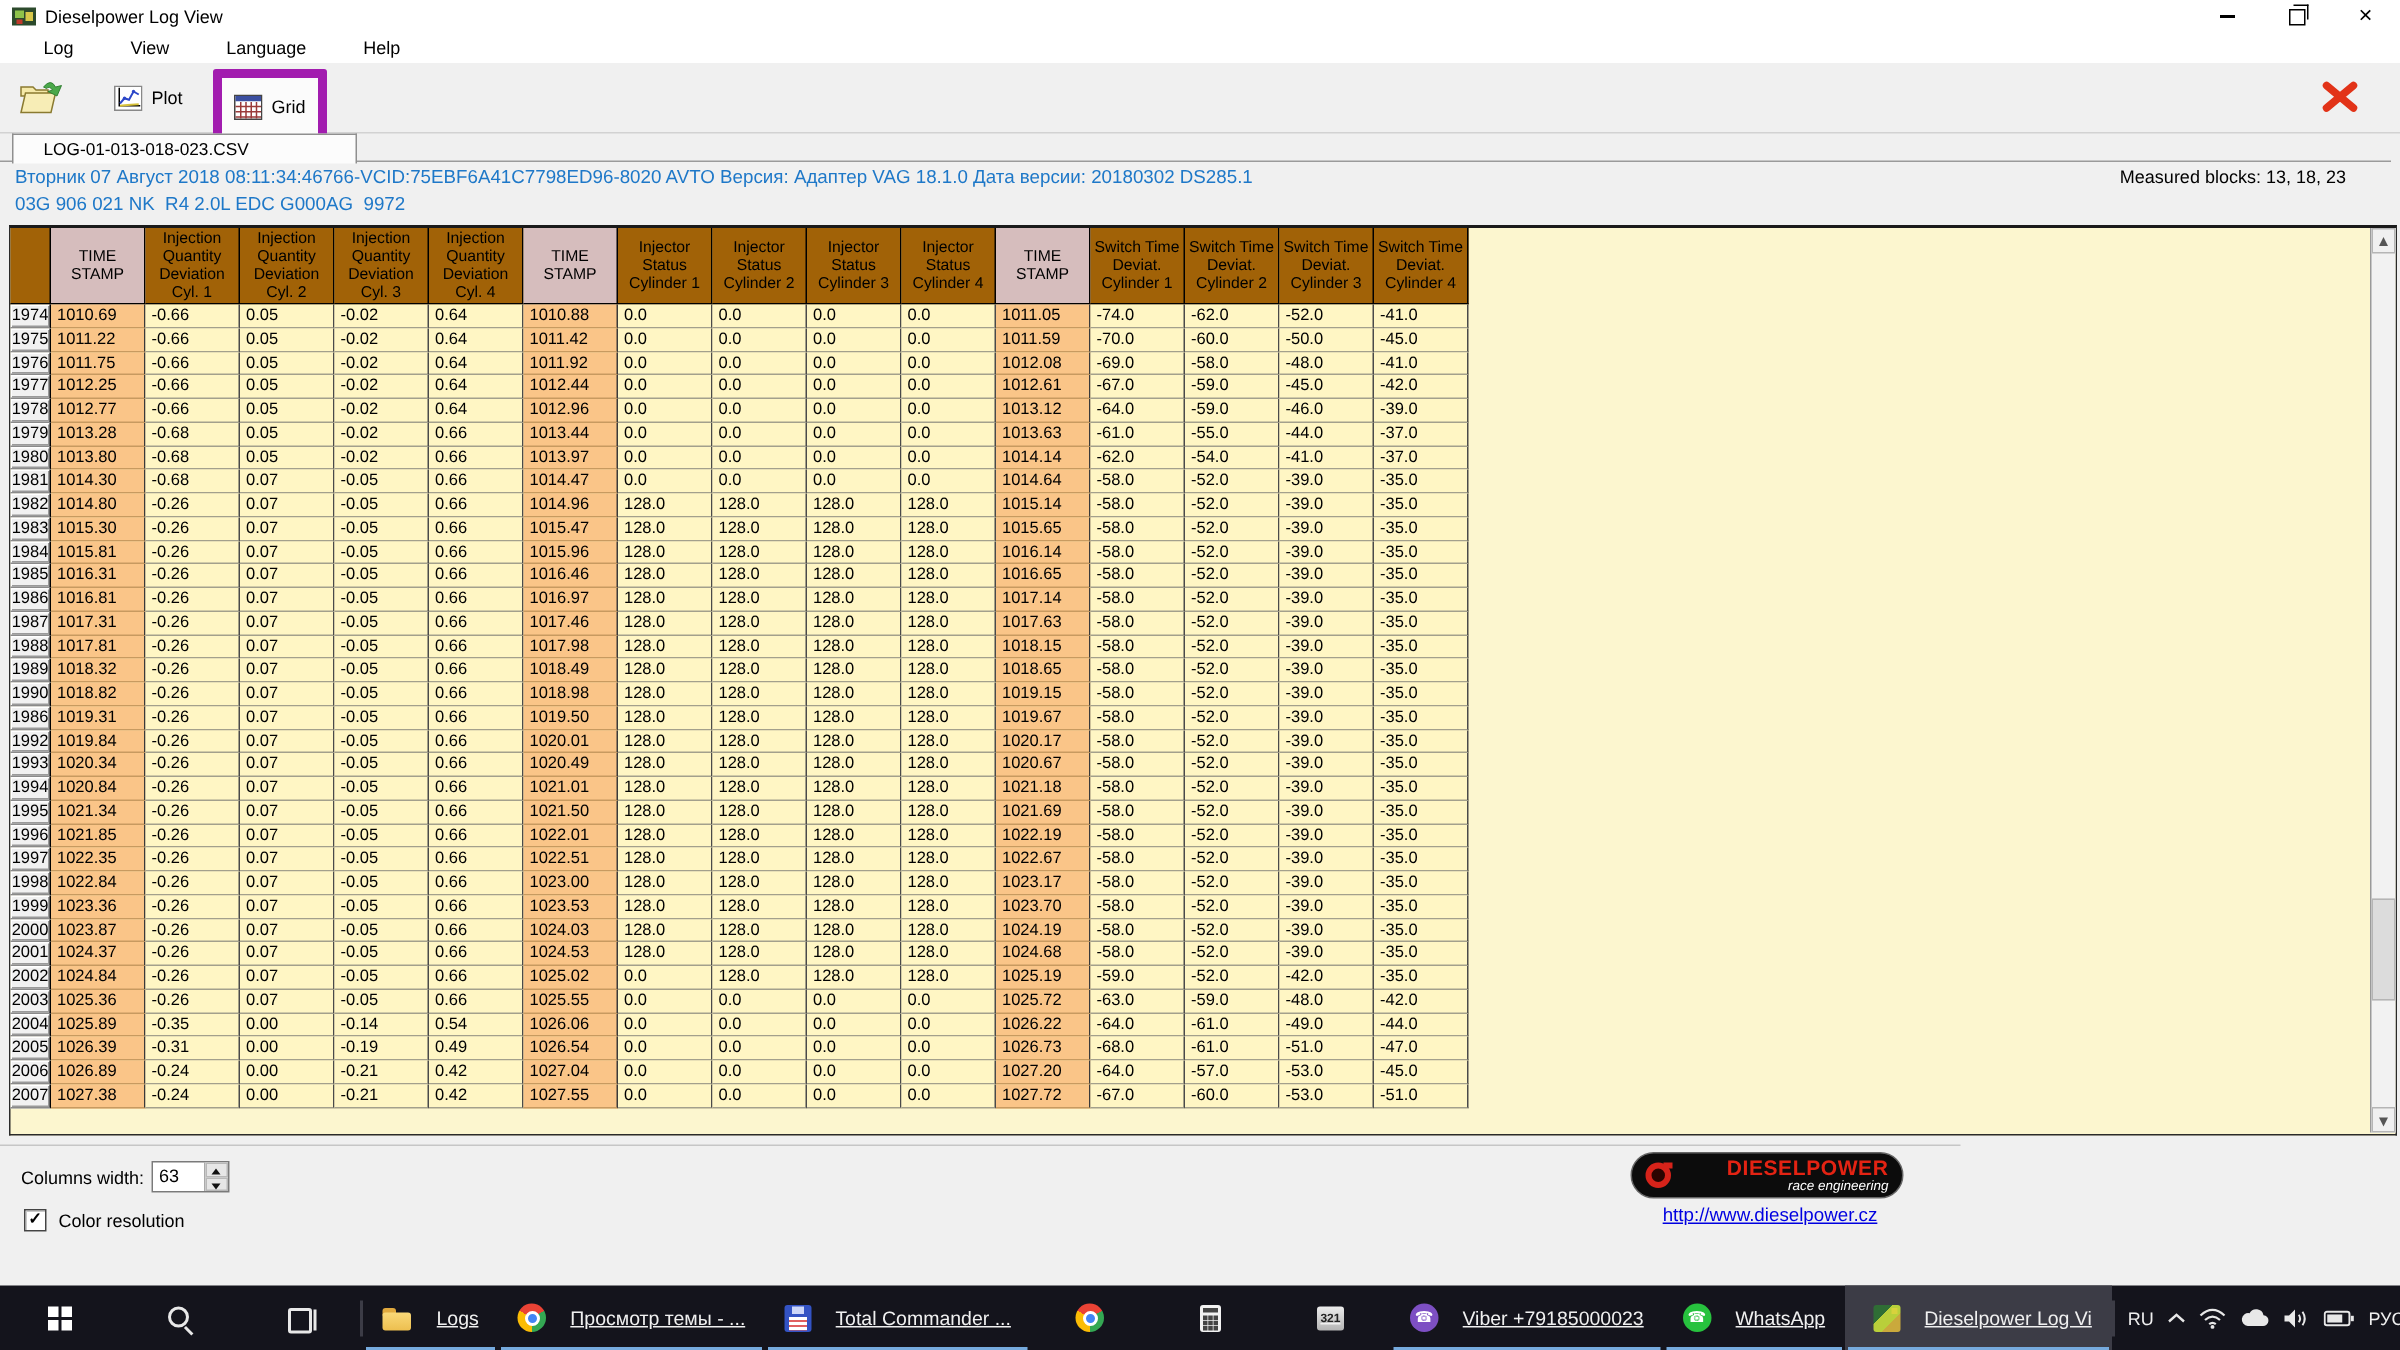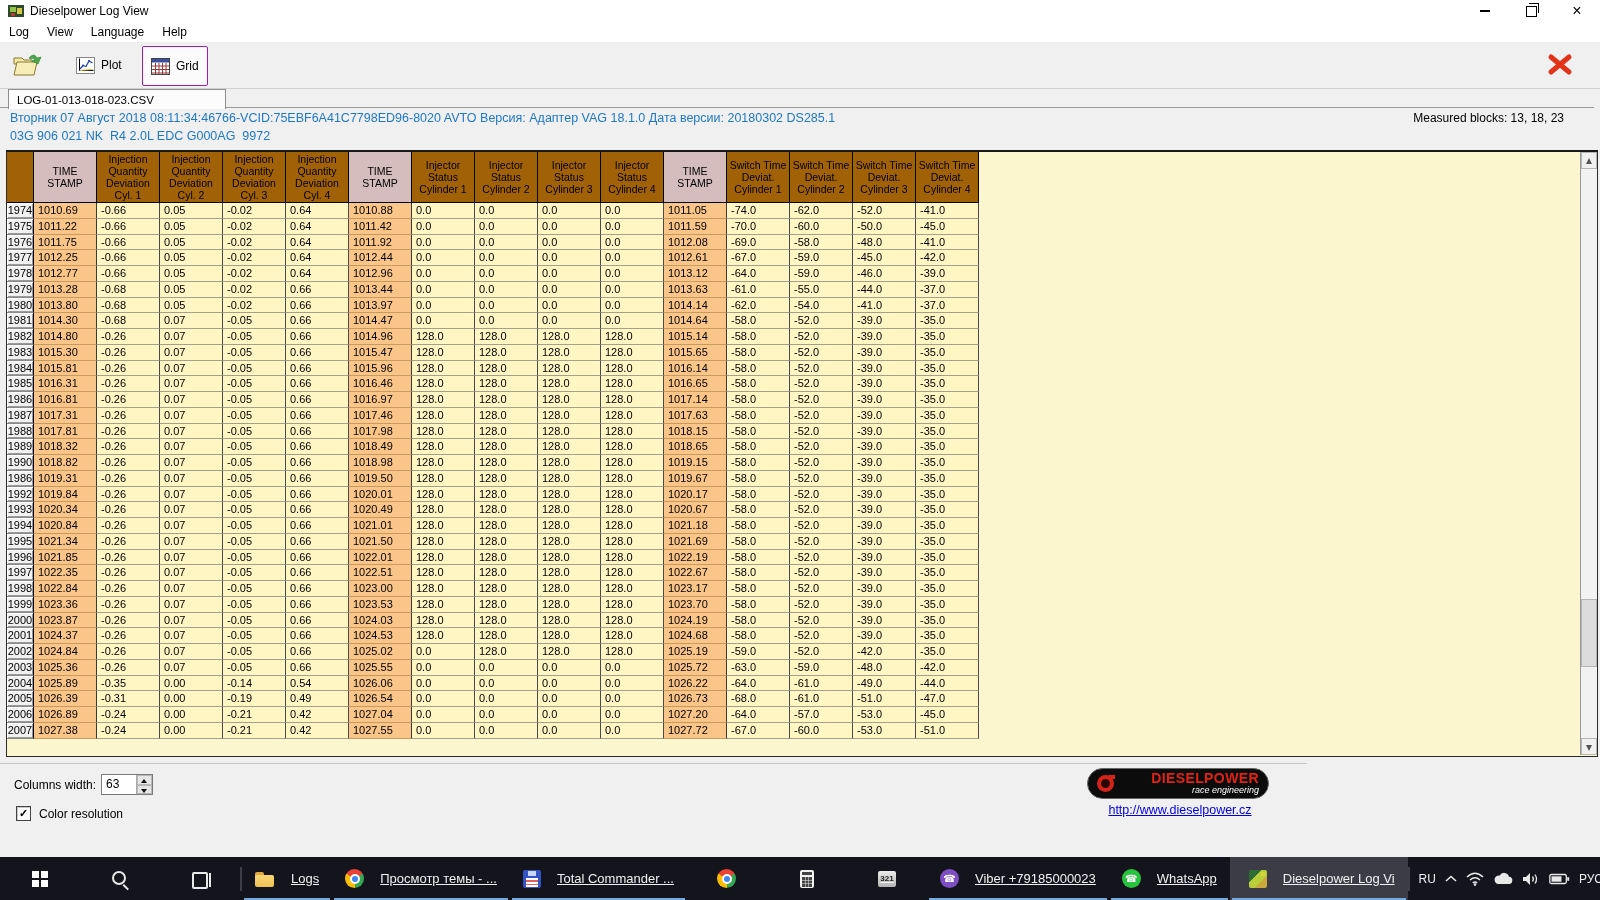--- a/index.html
+++ b/index.html
@@ -10,32 +10,32 @@
   .win-icon{width:16px;height:16px;margin:0 6px 0 8px;flex:none;}
   .win-title{font-size:12px;}
   .win-controls{margin-left:auto;display:flex;height:22px;}
   .wc{width:46px;display:flex;align-items:center;justify-content:center;height:22px;}
   .wc-min i{display:block;width:10px;height:1.5px;background:#000;}
   .wc-max i{display:block;width:9px;height:9px;border:1px solid #000;position:relative;background:#fff;}
   .wc-max i::before{content:"";position:absolute;left:2px;top:-4px;width:9px;height:9px;border:1px solid #000;border-bottom:none;border-left:none;}
   .wc-close{font-size:16px;line-height:16px;}
   
   .menubar{position:absolute;left:0;top:22px;width:1600px;height:20px;background:#fff;display:flex;align-items:center;font-size:12px;border-bottom:1px solid #e2e2e2;}
-  .menu-item{padding:0 9px;line-height:19px;}
+  .menu-item{padding:0 9px;line-height:19px;margin-left:20px;}
   
   .toolbar{position:absolute;left:0;top:42px;width:1600px;height:46px;background:#f0f0f0;border-bottom:1px solid #d2d2d2;}
   .tbtn{position:absolute;top:4px;height:38px;display:flex;align-items:center;gap:6px;padding:0 8px;font-size:12px;}
   .tbtn.open-btn{left:4px;}
   .tbtn.plot-btn{left:68px;}
-  .tbtn.grid-btn{left:142px;background:#fbfbfb;border:1px solid #a21caf;border-radius:2px;}
+  .tbtn.grid-btn{left:142px;background:#fbfbfb;border:6px solid #a21caf;border-radius:2px;}
   .tbtn.closefile-btn{right:18px;}
   
   .tabstrip{position:absolute;left:0;top:88px;width:1600px;height:20px;}
   .tabstrip::after{content:"";position:absolute;left:0;right:6px;bottom:0;height:1px;background:#9a9a9a;}
-  .tab{position:absolute;left:8px;top:1px;height:19px;width:208px;background:#fcfcfc;border:1px solid #8f8f8f;border-bottom:none;display:flex;align-items:center;padding-left:8px;font-size:11.5px;z-index:2;}
+  .tab{position:absolute;left:8px;top:1px;height:19px;width:208px;background:#fcfcfc;border:1px solid #8f8f8f;border-bottom:none;display:flex;align-items:center;padding-left:20px;font-size:11.5px;z-index:2;}
   
   .infobar{position:absolute;left:0;top:108px;width:1600px;height:42px;}
   .info-line1{position:absolute;left:10px;top:3px;font-size:12.5px;color:#1e78c8;white-space:pre;}
   .info-line2{position:absolute;left:10px;top:21px;font-size:12.5px;color:#1e78c8;white-space:pre;}
   .measured{position:absolute;right:36px;top:3px;font-size:12px;color:#000;}
   
   .grid-area{position:absolute;left:6px;top:150px;width:1592px;height:607px;background:#fcf6cf;border:1px solid #2a2a2a;border-top:2px solid #1a1a1a;box-sizing:border-box;}
   .grid-table{position:absolute;left:0;top:0;}
   .hrow{display:flex;}
   .hrow.blocks .hcell{height:17px;line-height:17px;font-size:11px;}

